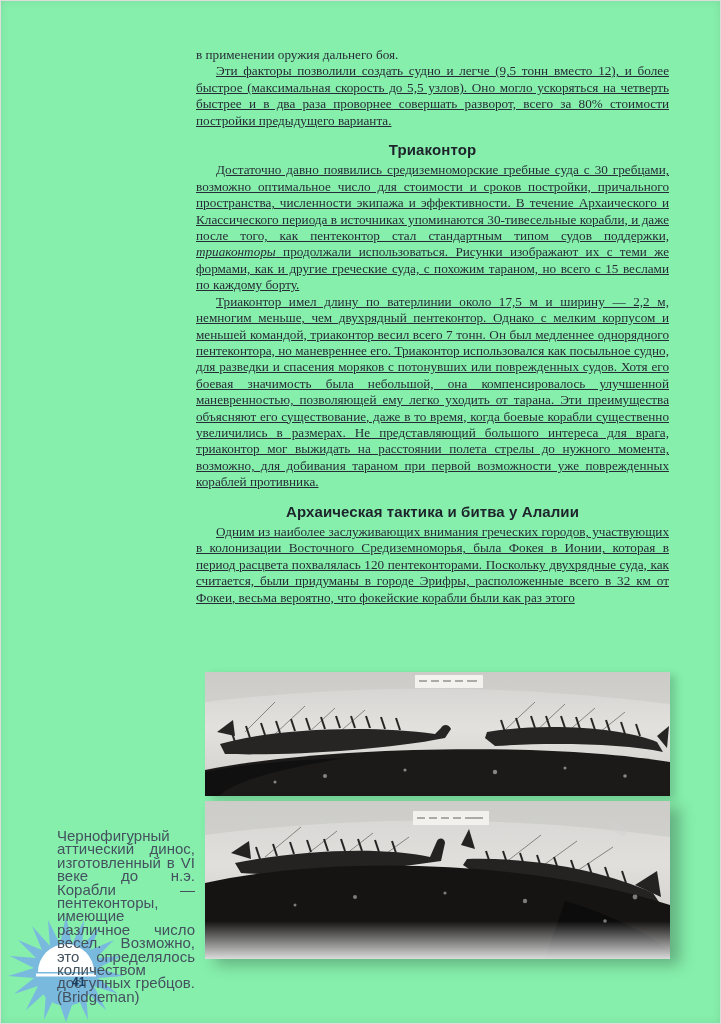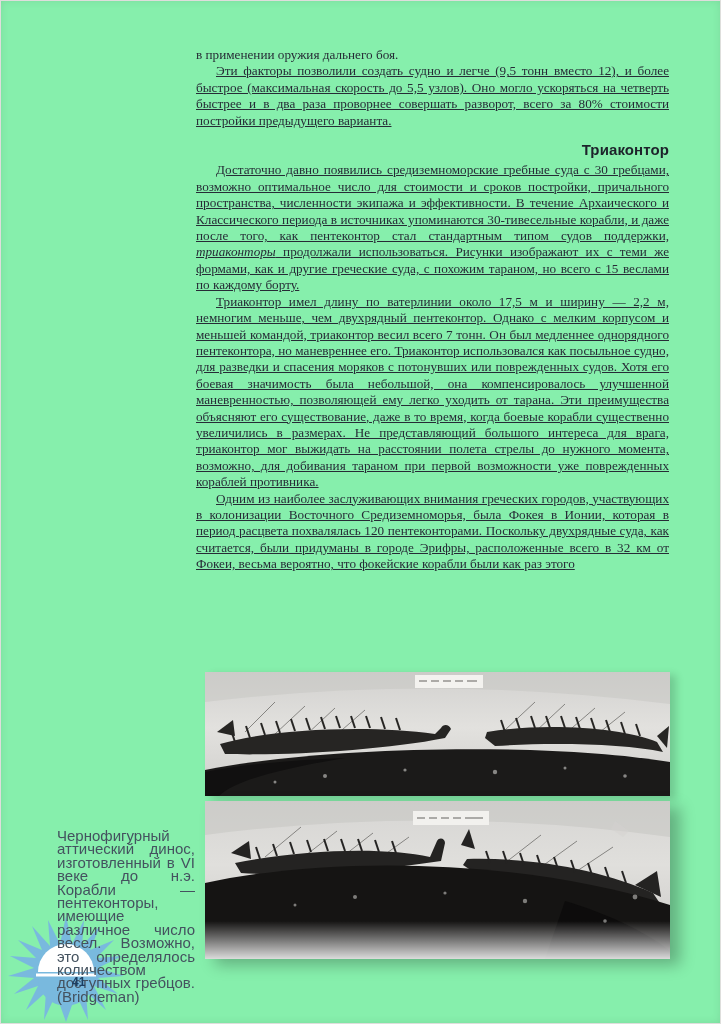--- a/index.html
+++ b/index.html
@@ -9,21 +9,21 @@
     box-shadow: inset 0 0 0 1px #dededc, inset 0 0 10px rgba(0,0,0,0.10);
   }
   .text-col{
     position:absolute;left:196px;top:47px;width:473px;
     color:#262c36;font-size:13.2px;line-height:16.4px;text-align:justify;
   }
   .text-col p{margin:0;}
   .indent{text-indent:20px;text-decoration:underline;}
   h2.section{
     font-family:"Liberation Sans", sans-serif;font-size:15px;font-weight:bold;
-    color:#1d232b;margin:13px 0 4px 0;text-align:right;letter-spacing:0.1px;
+    color:#1d232b;margin:13px 0 4px 0;text-align:center;letter-spacing:0.1px;
   }
   .caption{
     position:absolute;left:57px;top:829px;width:138px;z-index:6;
     font-family:"Liberation Sans", sans-serif;font-size:15px;line-height:13.4px;
     color:#44525f;text-align:justify;
   }
   .photos{position:absolute;left:205px;top:672px;width:465px;z-index:2;}
   .photo{display:block;position:relative;background:#dddcda;}
   .photo svg{display:block;}
   .photo1{height:124px;margin-bottom:5px;box-shadow:6px 3px 8px rgba(0,0,0,0.16);}
@@ -41,20 +41,21 @@
 <div class="page">
 
   <div class="text-col">
     <p>в применении оружия дальнего боя.</p>
     <p class="indent">Эти факторы позволили создать судно и легче (9,5 тонн вместо 12), и более быстрое (максимальная скорость до 5,5 узлов). Оно могло ускоряться на четверть быстрее и в два раза проворнее совершать разворот, всего за 80% стоимости постройки предыдущего варианта.</p>
 
     <h2 class="section">Триаконтор</h2>
     <p class="indent"><span>Достаточно давно появились средиземноморские гребные суда с 30 гребцами, возможно оптимальное число для стоимости и сроков постройки, причального пространства, численности экипажа и эффективности. В течение Архаического и Классического периода в источниках упоминаются 30-тивесельные корабли, и даже после того, как пентеконтор стал стандартным типом судов поддержки, </span><i>триаконторы</i><span> продолжали использоваться. Рисунки изображают их с теми же формами, как и другие греческие суда, с похожим тараном, но всего с 15 веслами по каждому борту.</span></p>
     <p class="indent">Триаконтор имел длину по ватерлинии около 17,5 м и ширину — 2,2 м, немногим меньше, чем двухрядный пентеконтор. Однако с мелким корпусом и меньшей командой, триаконтор весил всего 7 тонн. Он был медленнее однорядного пентеконтора, но маневреннее его. Триаконтор использовался как посыльное судно, для разведки и спасения моряков с потонувших или поврежденных судов. Хотя его боевая значимость была небольшой, она компенсировалось улучшенной маневренностью, позволяющей ему легко уходить от тарана. Эти преимущества объясняют его существование, даже в то время, когда боевые корабли существенно увеличились в размерах. Не представляющий большого интереса для врага, триаконтор мог выжидать на расстоянии полета стрелы до нужного момента, возможно, для добивания тараном при первой возможности уже поврежденных кораблей противника.</p>
 
+    <h2 class="section">Архаическая тактика и битва у Алалии</h2>
     <p class="indent">Одним из наиболее заслуживающих внимания греческих городов, участвующих в колонизации Восточного Средиземноморья, была Фокея в Ионии, которая в период расцвета похвалялась 120 пентеконторами. Поскольку двухрядные суда, как считается, были придуманы в городе Эрифры, расположенные всего в 32 км от Фокеи, весьма вероятно, что фокейские корабли были как раз этого</p>
   </div>
 
   <div class="photos">
 
     <div class="photo photo1">
       <svg width="465" height="124" viewBox="0 0 465 124">
         <defs>
           <linearGradient id="bg1" x1="0" y1="0" x2="0" y2="1">
             <stop offset="0" stop-color="#d2d1cf"></stop>

